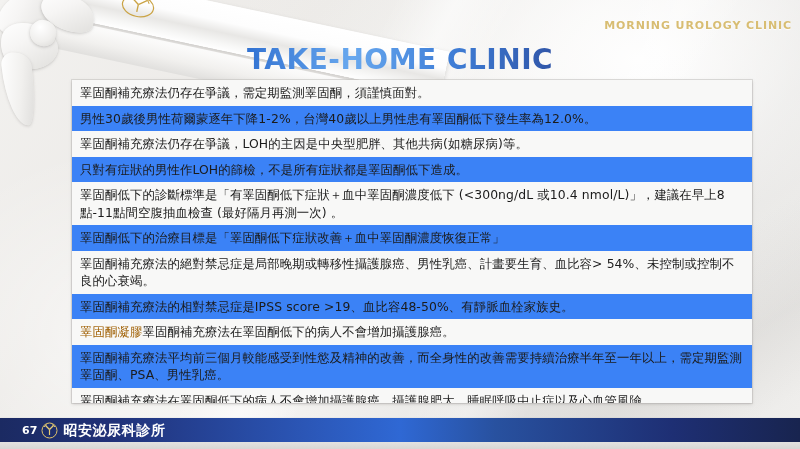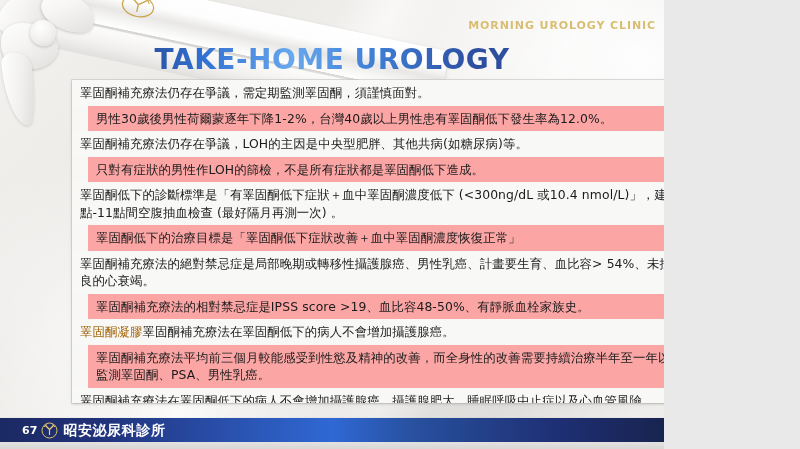--- a/index.html
+++ b/index.html
@@ -9,21 +9,21 @@
   body {
     width: 800px;
     height: 449px;
     overflow: hidden;
     font-family: "DejaVu Sans", "Liberation Sans", sans-serif;
     background: #e9e9ea;
   }
 
   .slide {
     position: relative;
-    width: 664px;
+    width: 800px;
     height: 449px;
     overflow: hidden;
     background:
       radial-gradient(ellipse 420px 300px at 640px 60px, rgba(255,255,255,0.95) 0%, rgba(244,244,243,0.25) 55%, rgba(235,234,232,0) 100%),
       radial-gradient(ellipse 300px 260px at 120px 330px, rgba(255,255,255,0.6) 0%, rgba(238,237,235,0) 70%),
       linear-gradient(130deg, #f3f2f0 0%, #eceae7 28%, #f4f3f1 52%, #e6e5e3 74%, #f0efed 100%);
   }
 
   
   .bg-sheen {
@@ -160,22 +160,21 @@
     box-sizing: border-box;
     padding: 4px 8px 4px 8px;
     font-size: 12.4px;
     line-height: 17.5px;
     color: #1b1b1b;
     font-family: "DejaVu Sans", "Liberation Sans", sans-serif;
     letter-spacing: 0.1px;
     white-space: normal;
   }
   .bullet.alt {
-    background: #fca5a5;
-    margin-left: 16px;
+    background: #3b82f6;
   }
   .bullet.plain {
     background: #f8f8f7;
   }
   .hl-blue {
     color: #5b92e8;
   }
 
   
   .footer-bar {
@@ -237,21 +236,21 @@
       <path d="M24 25 L24 15" stroke="#caa344" stroke-width="1.8" fill="none"></path>
       <path d="M24 15 L13 7" stroke="#caa344" stroke-width="1.8" fill="none"></path>
       <path d="M24 15 L35 7" stroke="#caa344" stroke-width="1.8" fill="none"></path>
       <path d="M13 7 L9 4 M13 7 L10 11" stroke="#caa344" stroke-width="1.4" fill="none"></path>
       <path d="M35 7 L39 4 M35 7 L38 11" stroke="#caa344" stroke-width="1.4" fill="none"></path>
     </svg>
   </div>
 
   <div class="brand">MORNING UROLOGY CLINIC</div>
 
-  <div class="title">TAKE-HOME UROLOGY</div>
+  <div class="title">TAKE-HOME CLINIC</div>
 
   <div class="panel" id="panel">
       <div class="bullet plain"><span>睪固酮補充療法仍存在爭議，需定期監測睪固酮，須謹慎面對。</span></div>
       <div class="bullet alt"><span>男性30歲後男性荷爾蒙逐年下降1-2%，台灣40歲以上男性患有睪固酮低下發生率為12.0%。</span></div>
       <div class="bullet plain"><span>睪固酮補充療法仍存在爭議，LOH的主因是中央型肥胖、其他共病(如糖尿病)等。</span></div>
       <div class="bullet alt"><span>只對有症狀的男性作LOH的篩檢，不是所有症狀都是睪固酮低下造成。</span></div>
       <div class="bullet plain"><span>睪固酮低下的診斷標準是「有睪固酮低下症狀＋血中睪固酮濃度低下 (&lt;300ng/dL 或10.4 nmol/L)」，建議在早上8點-11點間空腹抽血檢查 (最好隔月再測一次) 。</span></div>
       <div class="bullet alt"><span>睪固酮低下的治療目標是「睪固酮低下症狀改善＋血中睪固酮濃度恢復正常」</span></div>
       <div class="bullet plain"><span>睪固酮補充療法的絕對禁忌症是局部晚期或轉移性攝護腺癌、男性乳癌、計畫要生育、血比容&gt; 54%、未控制或控制不良的心衰竭。</span></div>
       <div class="bullet alt"><span>睪固酮補充療法的相對禁忌症是IPSS score &gt;19、血比容48-50%、有靜脈血栓家族史。</span></div>

